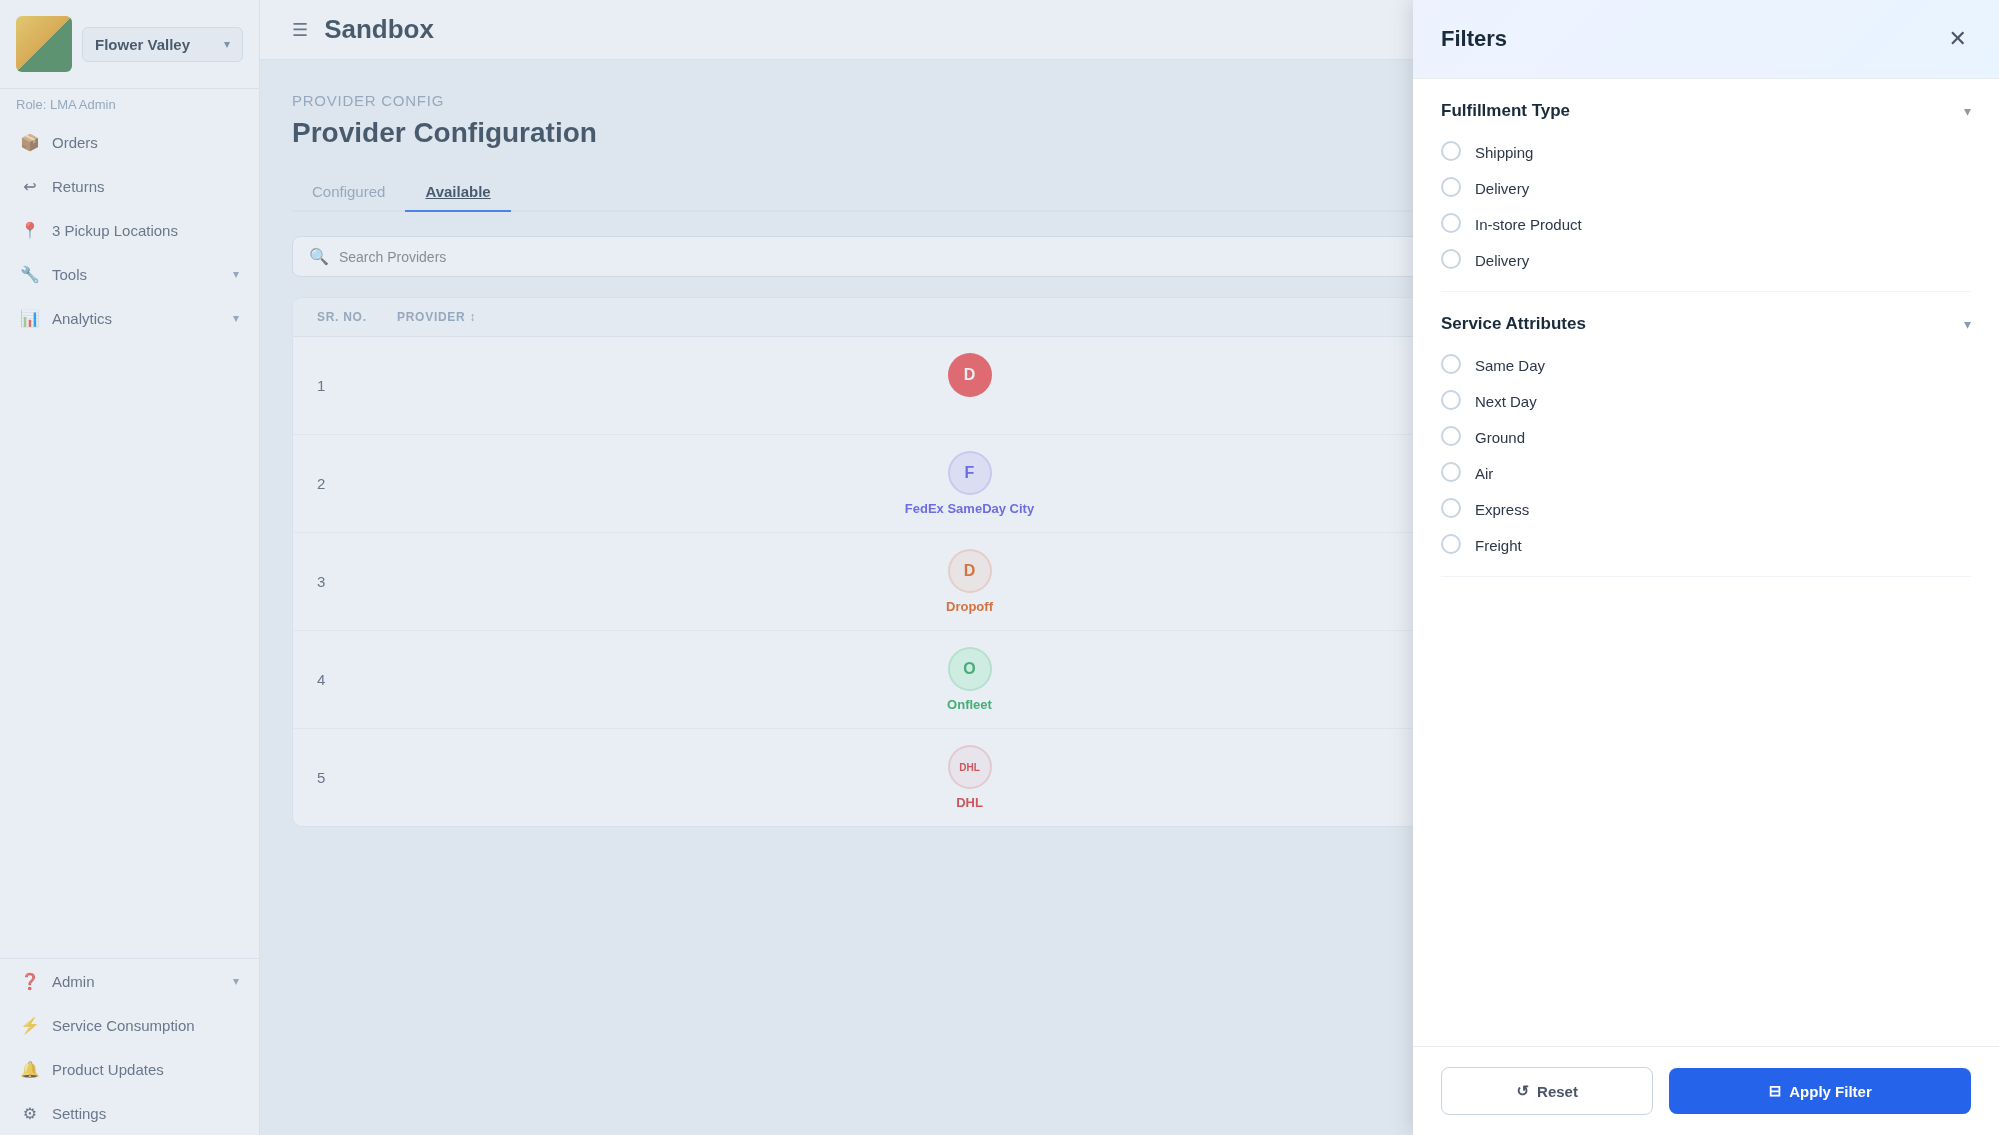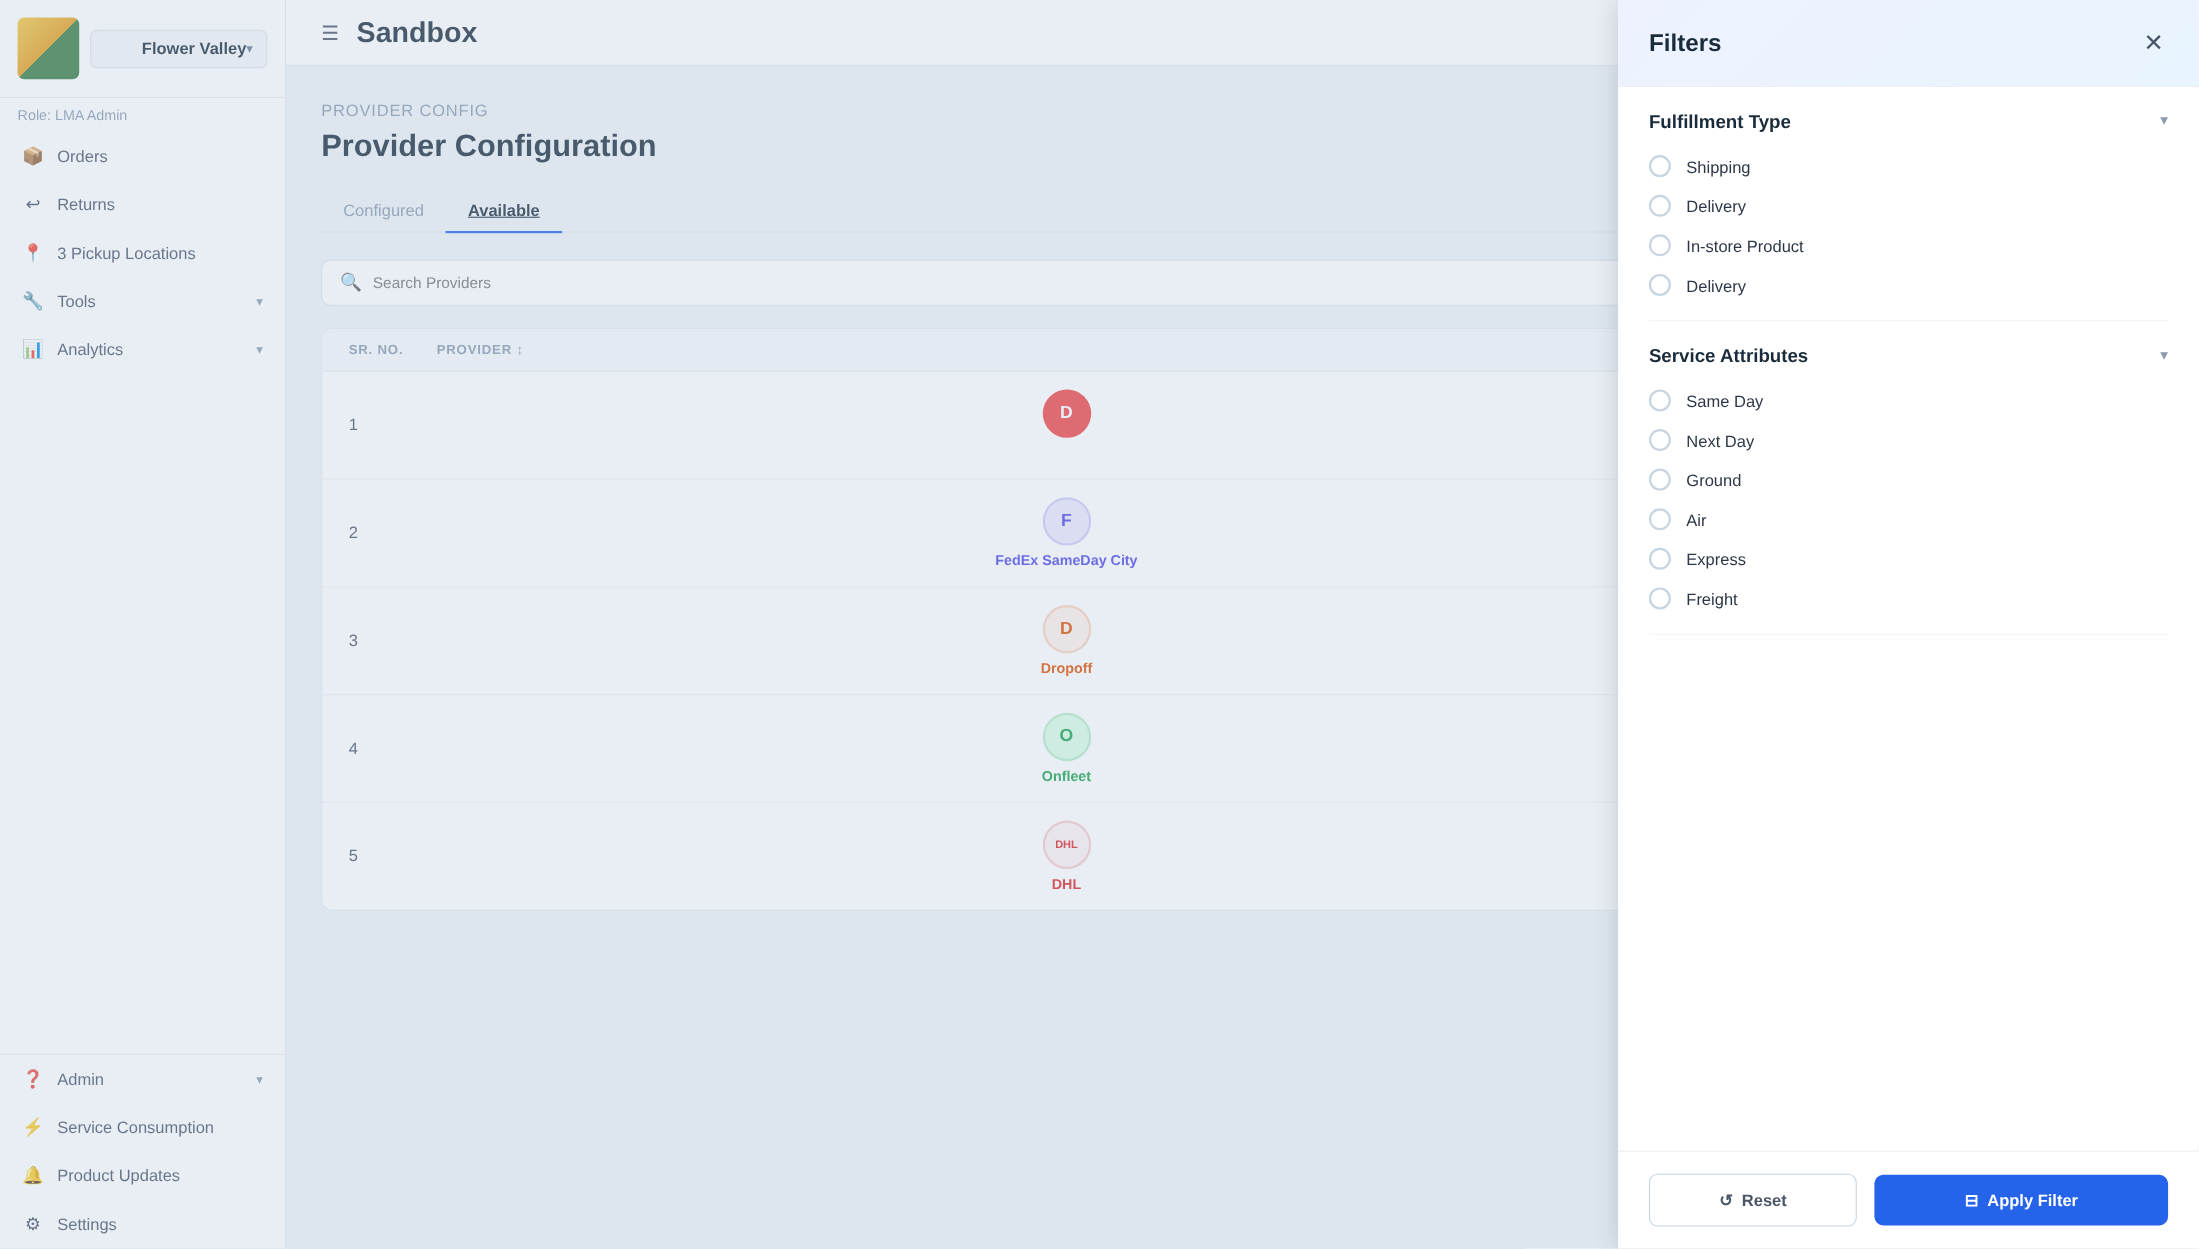--- a/index.html
+++ b/index.html
@@ -24,21 +24,21 @@
     .logo-placeholder {
       width: 56px; height: 56px; border-radius: 6px;
       background: linear-gradient(135deg, #f5c842 0%, #e8a020 50%, #3a7d44 50%);
       flex-shrink: 0;
     }
     .store-selector {
       flex: 1;
       margin-left: 10px;
       display: flex;
       align-items: center;
-      justify-content: flex-end;
+      justify-content: space-between;
       background: #f5f7fa;
       border: 1px solid #dde3ea;
       border-radius: 6px;
       padding: 8px 12px;
       cursor: pointer;
     }
     .store-name { font-size: 15px; font-weight: 600; color: #1a2b3c; }
     .chevron-down { color: #6b7c93; font-size: 12px; }
     .role-label { padding: 8px 16px; font-size: 13px; color: #8a9bb0; }
 
@@ -157,21 +157,21 @@
       position: fixed;
       top: 0; left: 0; right: 0; bottom: 0;
       background: rgba(180, 200, 220, 0.3);
       z-index: 90;
     }
 
     
     .filter-panel {
       position: fixed;
       top: 0; right: 0;
-      width: 528px;
+      width: 586px;
       height: 100vh;
       background: #fff;
       z-index: 100;
       display: flex;
       flex-direction: column;
       box-shadow: -4px 0 20px rgba(0,0,0,0.12);
     }
     .filter-header {
       display: flex;
       align-items: center;
@@ -181,20 +181,21 @@
       background: linear-gradient(135deg, #eef2ff 0%, #e8f4ff 100%);
     }
     .filter-title { font-size: 22px; font-weight: 700; color: #1a2b3c; }
     .close-btn { cursor: pointer; color: #4a5568; font-size: 22px; background: none; border: none; padding: 4px; }
 
     .filter-body { flex: 1; overflow-y: auto; padding: 0 28px; }
 
     .filter-section { padding: 22px 0; border-bottom: 1px solid #f0f4f8; }
     .filter-section-header {
       display: flex;
+      align-items: center;
       justify-content: space-between;
       cursor: pointer;
       margin-bottom: 20px;
     }
     .filter-section-title { font-size: 17px; font-weight: 700; color: #1a2b3c; }
     .section-chevron { color: #8a9bb0; font-size: 14px; }
 
     .filter-options { display: flex; flex-direction: column; gap: 16px; }
     .filter-option {
       display: flex;

